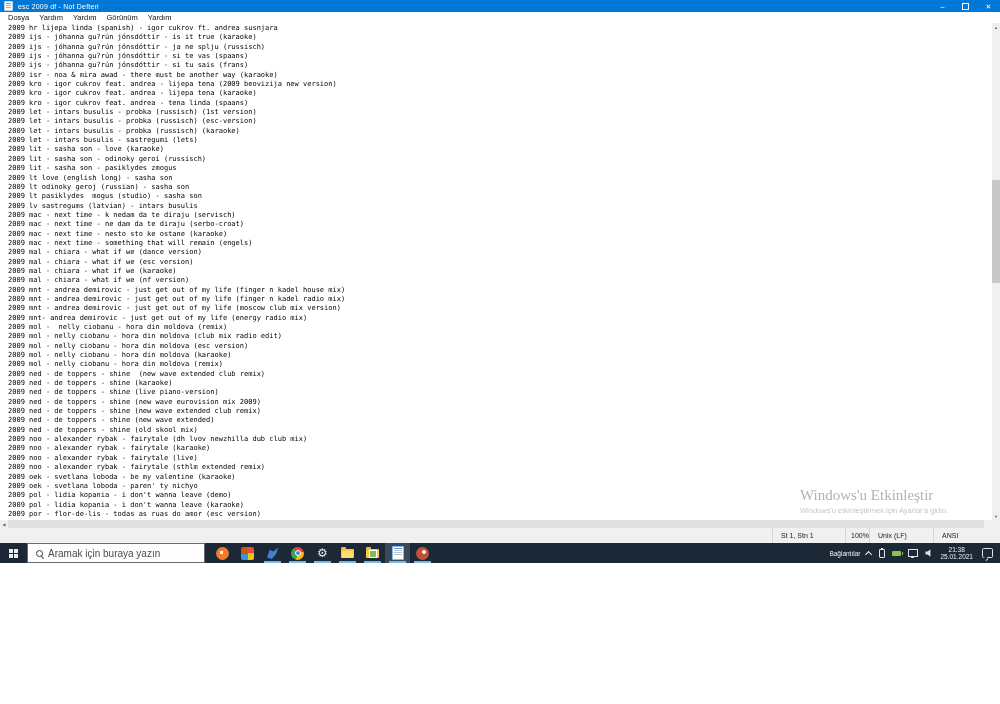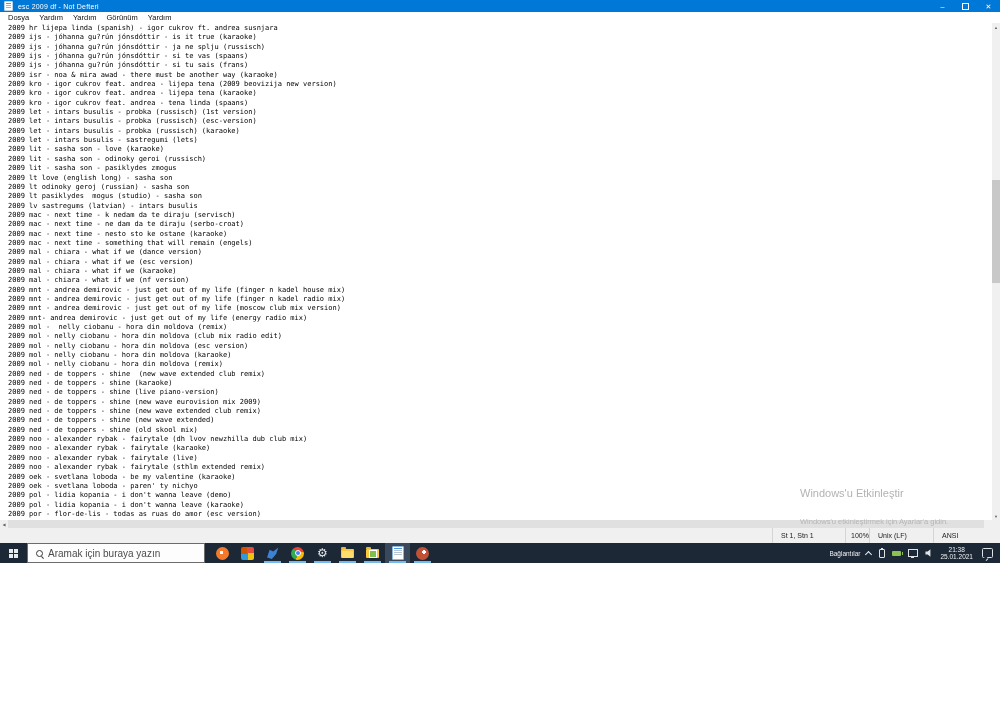--- a/index.html
+++ b/index.html
@@ -34,22 +34,22 @@
   .hthumb{position:absolute;left:8px;top:0;width:976px;height:8px;background:#e0e0e0;}
   .sb-corner{position:absolute;top:520px;right:0;width:8px;height:8px;background:#f0f0f0;}
 
   .statusbar{position:absolute;left:0;top:528px;width:1000px;height:15px;background:#f0f0f0;display:flex;align-items:center;font-size:7px;color:#222;box-sizing:border-box;}
   .sb-spacer{flex:1;}
   .sb-cell{border-left:1px solid #d5d5d5;height:100%;display:flex;align-items:center;padding-left:8px;box-sizing:border-box;}
   .sb-cursor{width:73px;} .sb-zoom{width:24px;padding-left:5px;} .sb-eol{width:64px;} .sb-enc{width:67px;}
 
   
   .watermark{position:absolute;left:800px;top:487px;width:200px;z-index:5;pointer-events:none;}
-  .wm-title{font-size:11px;color:rgba(130,130,130,.62);}
-  .wm-sub{font-size:7.5px;color:rgba(140,140,140,.5);margin-top:18px;}
+  .wm-title{font-size:15px;color:rgba(130,130,130,.62);font-family:Liberation Serif, serif;}
+  .wm-sub{font-size:7.5px;color:rgba(140,140,140,.5);margin-top:2px;}
 
   
   .taskbar{position:absolute;left:0;top:543px;width:1000px;height:20px;background:#1c2836;display:flex;align-items:stretch;z-index:6;}
   .start{width:27px;display:flex;align-items:center;justify-content:center;}
   .win-logo{width:9px;height:9px;display:grid;grid-template-columns:4px 4px;grid-template-rows:4px 4px;gap:1px;}
   .win-logo span{background:#e8ecef;}
   .tb-search{width:178px;background:#fdfdfd;border:1px solid #6c6c6c;box-sizing:border-box;display:flex;align-items:center;margin:0;}
   .mag{width:5px;height:5px;border:1px solid #3a3a3a;border-radius:50%;position:relative;margin:0 5px 0 8px;flex:none;}
   .mag::after{content:'';position:absolute;width:3px;height:1px;background:#3a3a3a;transform:rotate(45deg);left:4px;top:6px;}
   .tb-search input{border:none;outline:none;background:transparent;font-size:10px;color:#4c4c4c;width:150px;font-family:inherit;padding:0;}

